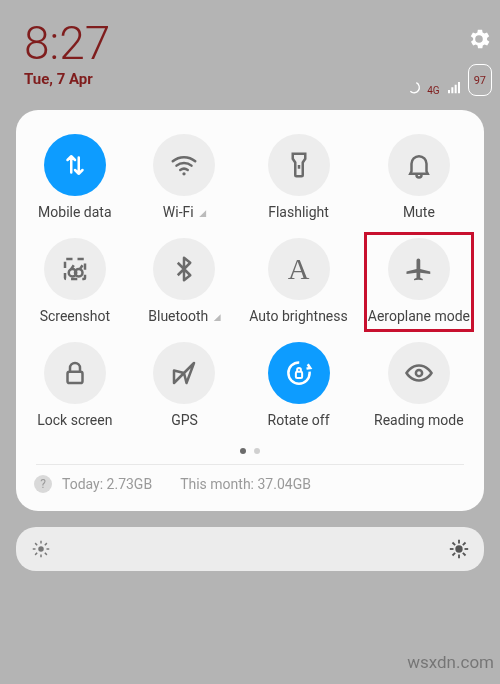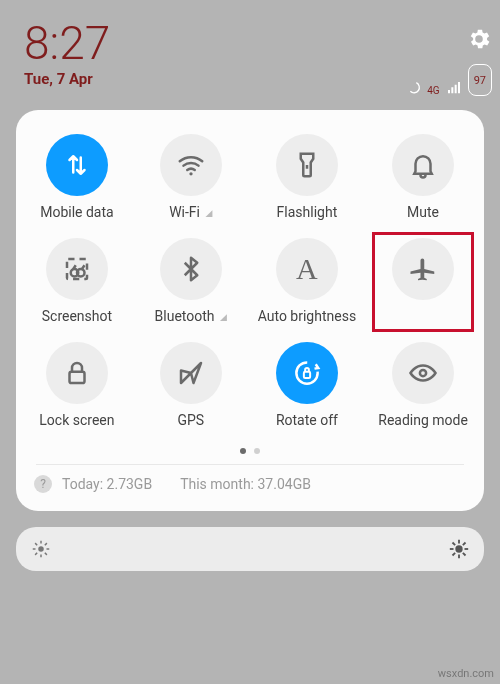--- a/index.html
+++ b/index.html
@@ -92,23 +92,23 @@
     display: flex;
     align-items: center;
     justify-content: space-between;
     padding: 0 14px;
     color: #777;
   }
   .brightness svg { width: 22px; height: 22px; }
 
   .watermark {
     position: absolute;
-    bottom: 4px;
+    bottom: 12px;
     right: 6px;
-    font-size: 11px;
+    font-size: 17px;
     color: rgba(0,0,0,0.35);
   }
   .Aglyph { font-family: serif; font-size: 30px; font-weight: 300;}
 </style>
 </head>
 <body>
 
 <div class="status-area">
   <div>
     <div class="time">8:27</div>
@@ -198,20 +198,21 @@
         </div>
     <div class="tlabel"><span>Auto brightness</span></div>
   </div>
       <div class="tile">
     <div class="highlight"></div>
     <div class="circle ">
           <svg viewBox="0 0 24 24">
             <use href="#i-airplane"></use>
           </svg>
         </div>
+    <div class="tlabel"><span>Aeroplane mode</span></div>
   </div>
       <div class="tile">
 
     <div class="circle ">
           <svg viewBox="0 0 24 24">
             <use href="#i-lock"></use>
           </svg>
         </div>
     <div class="tlabel"><span>Lock screen</span></div>
   </div>

